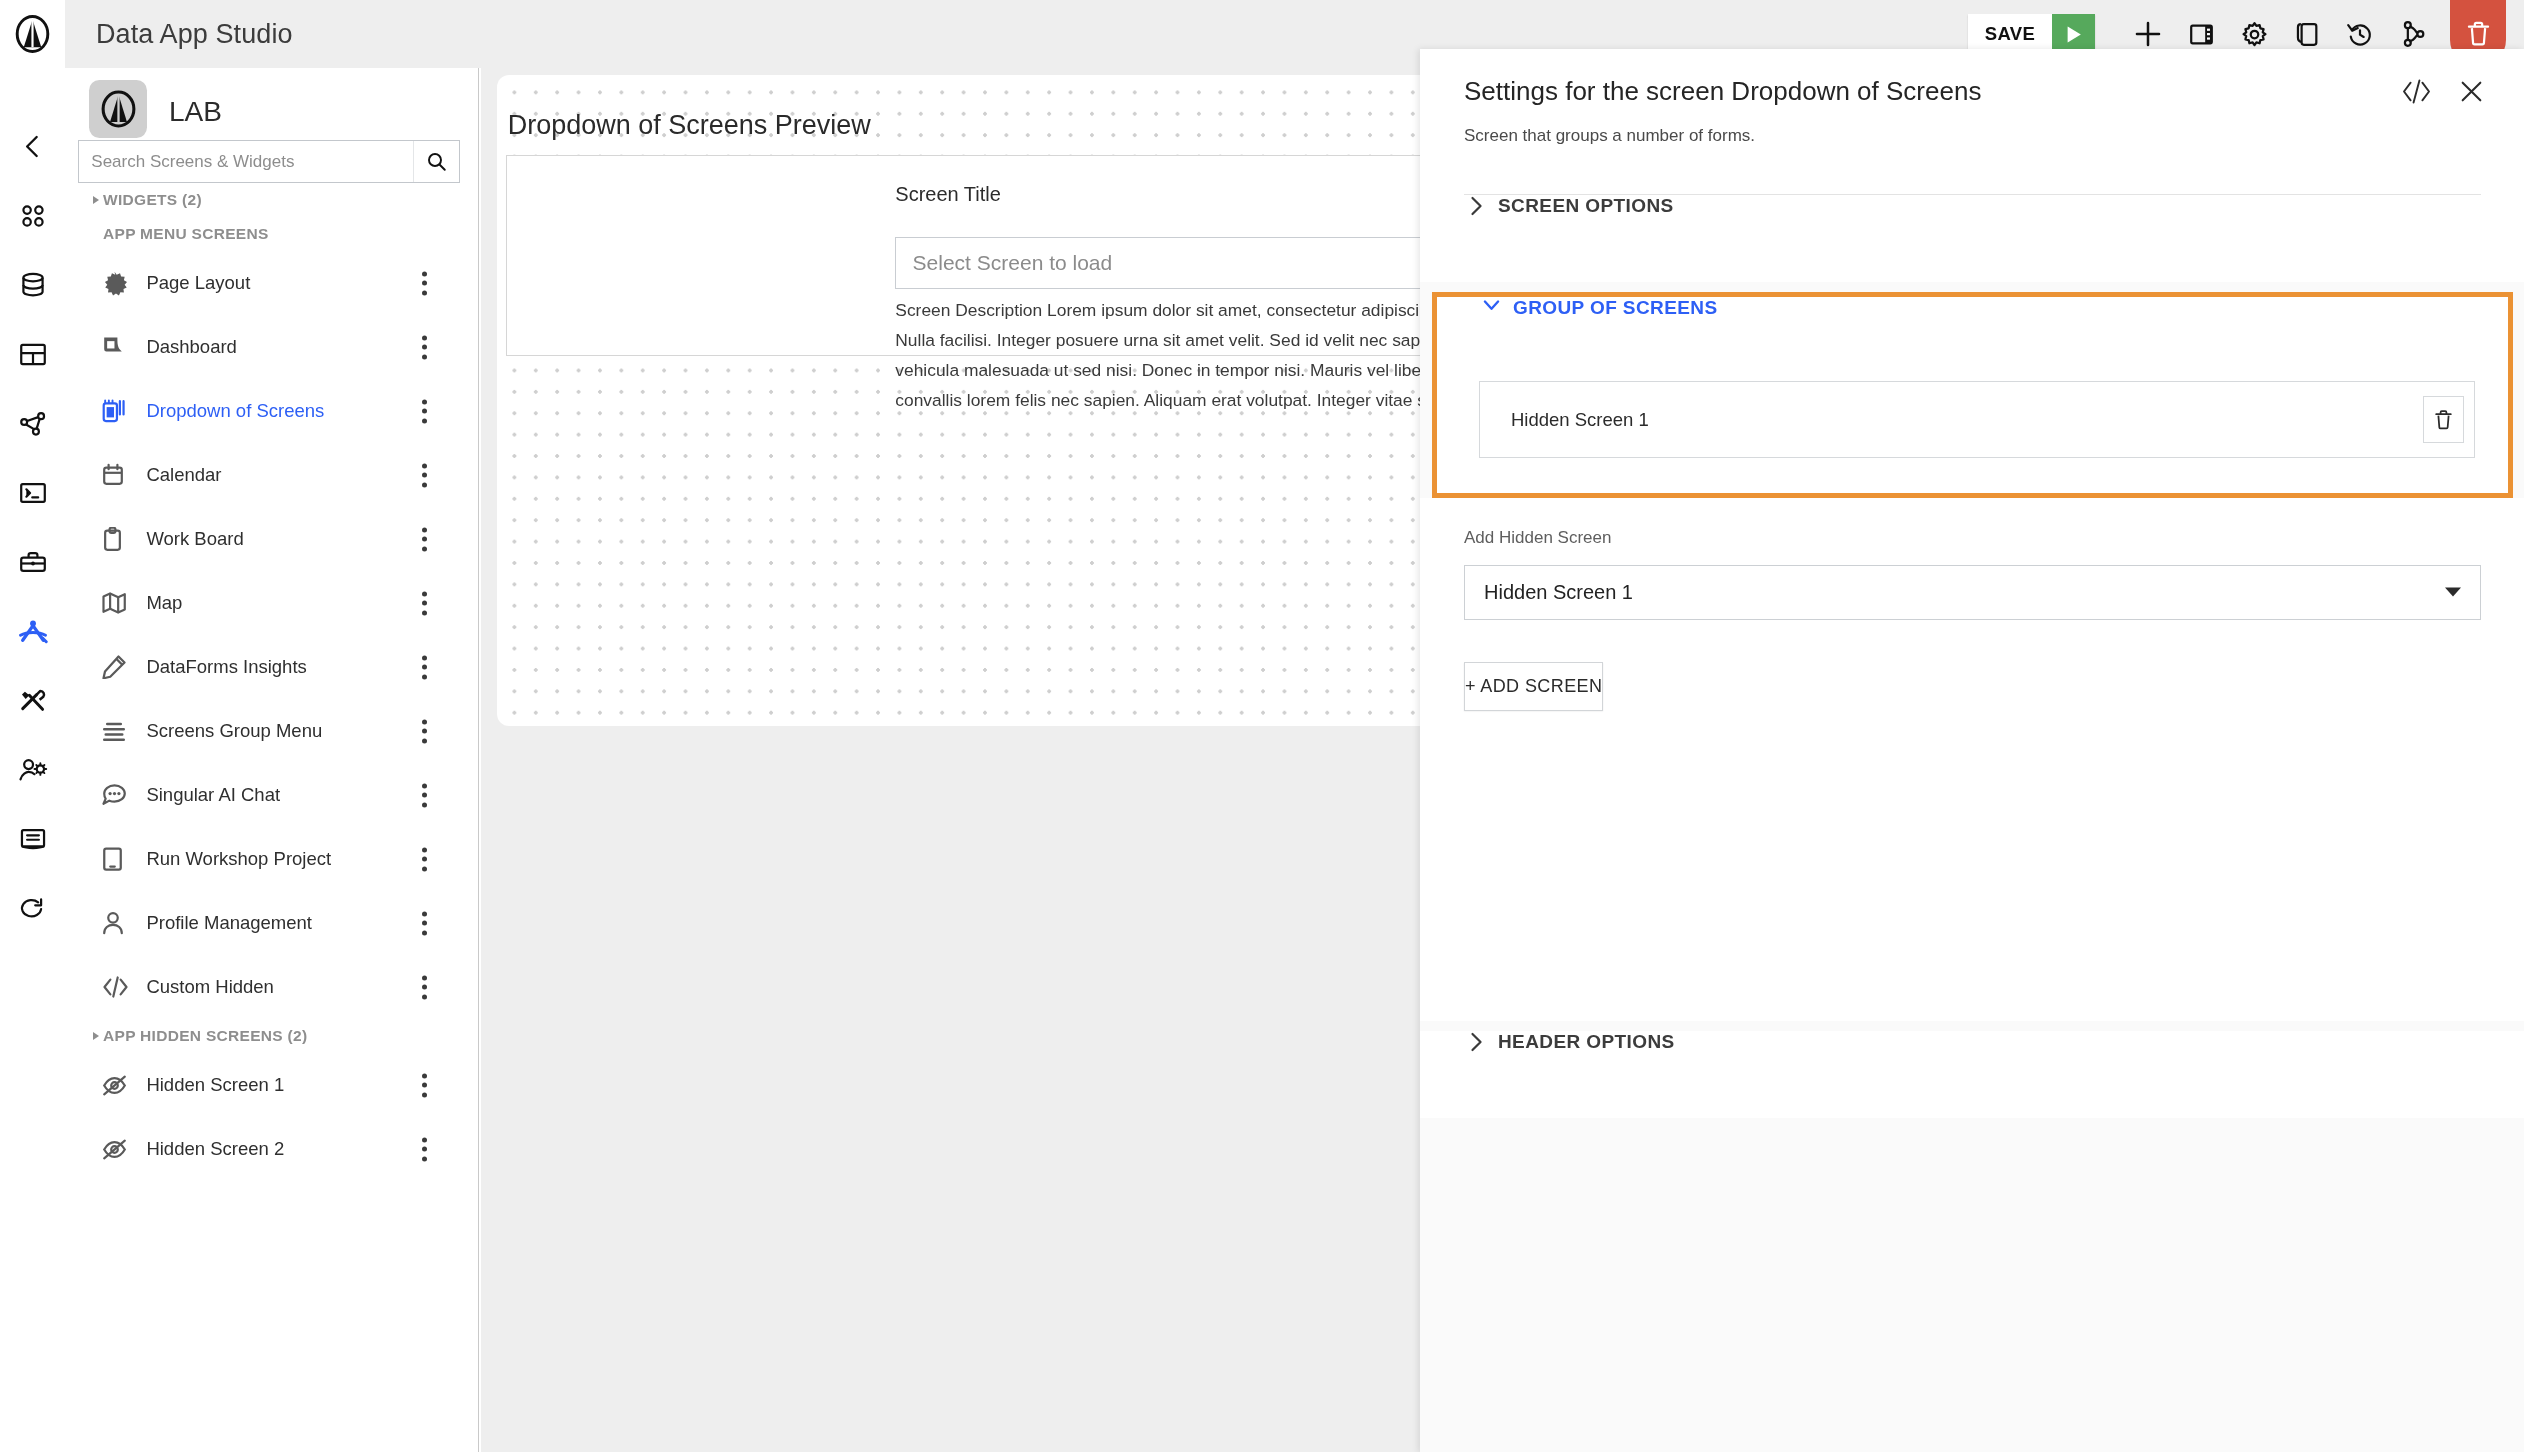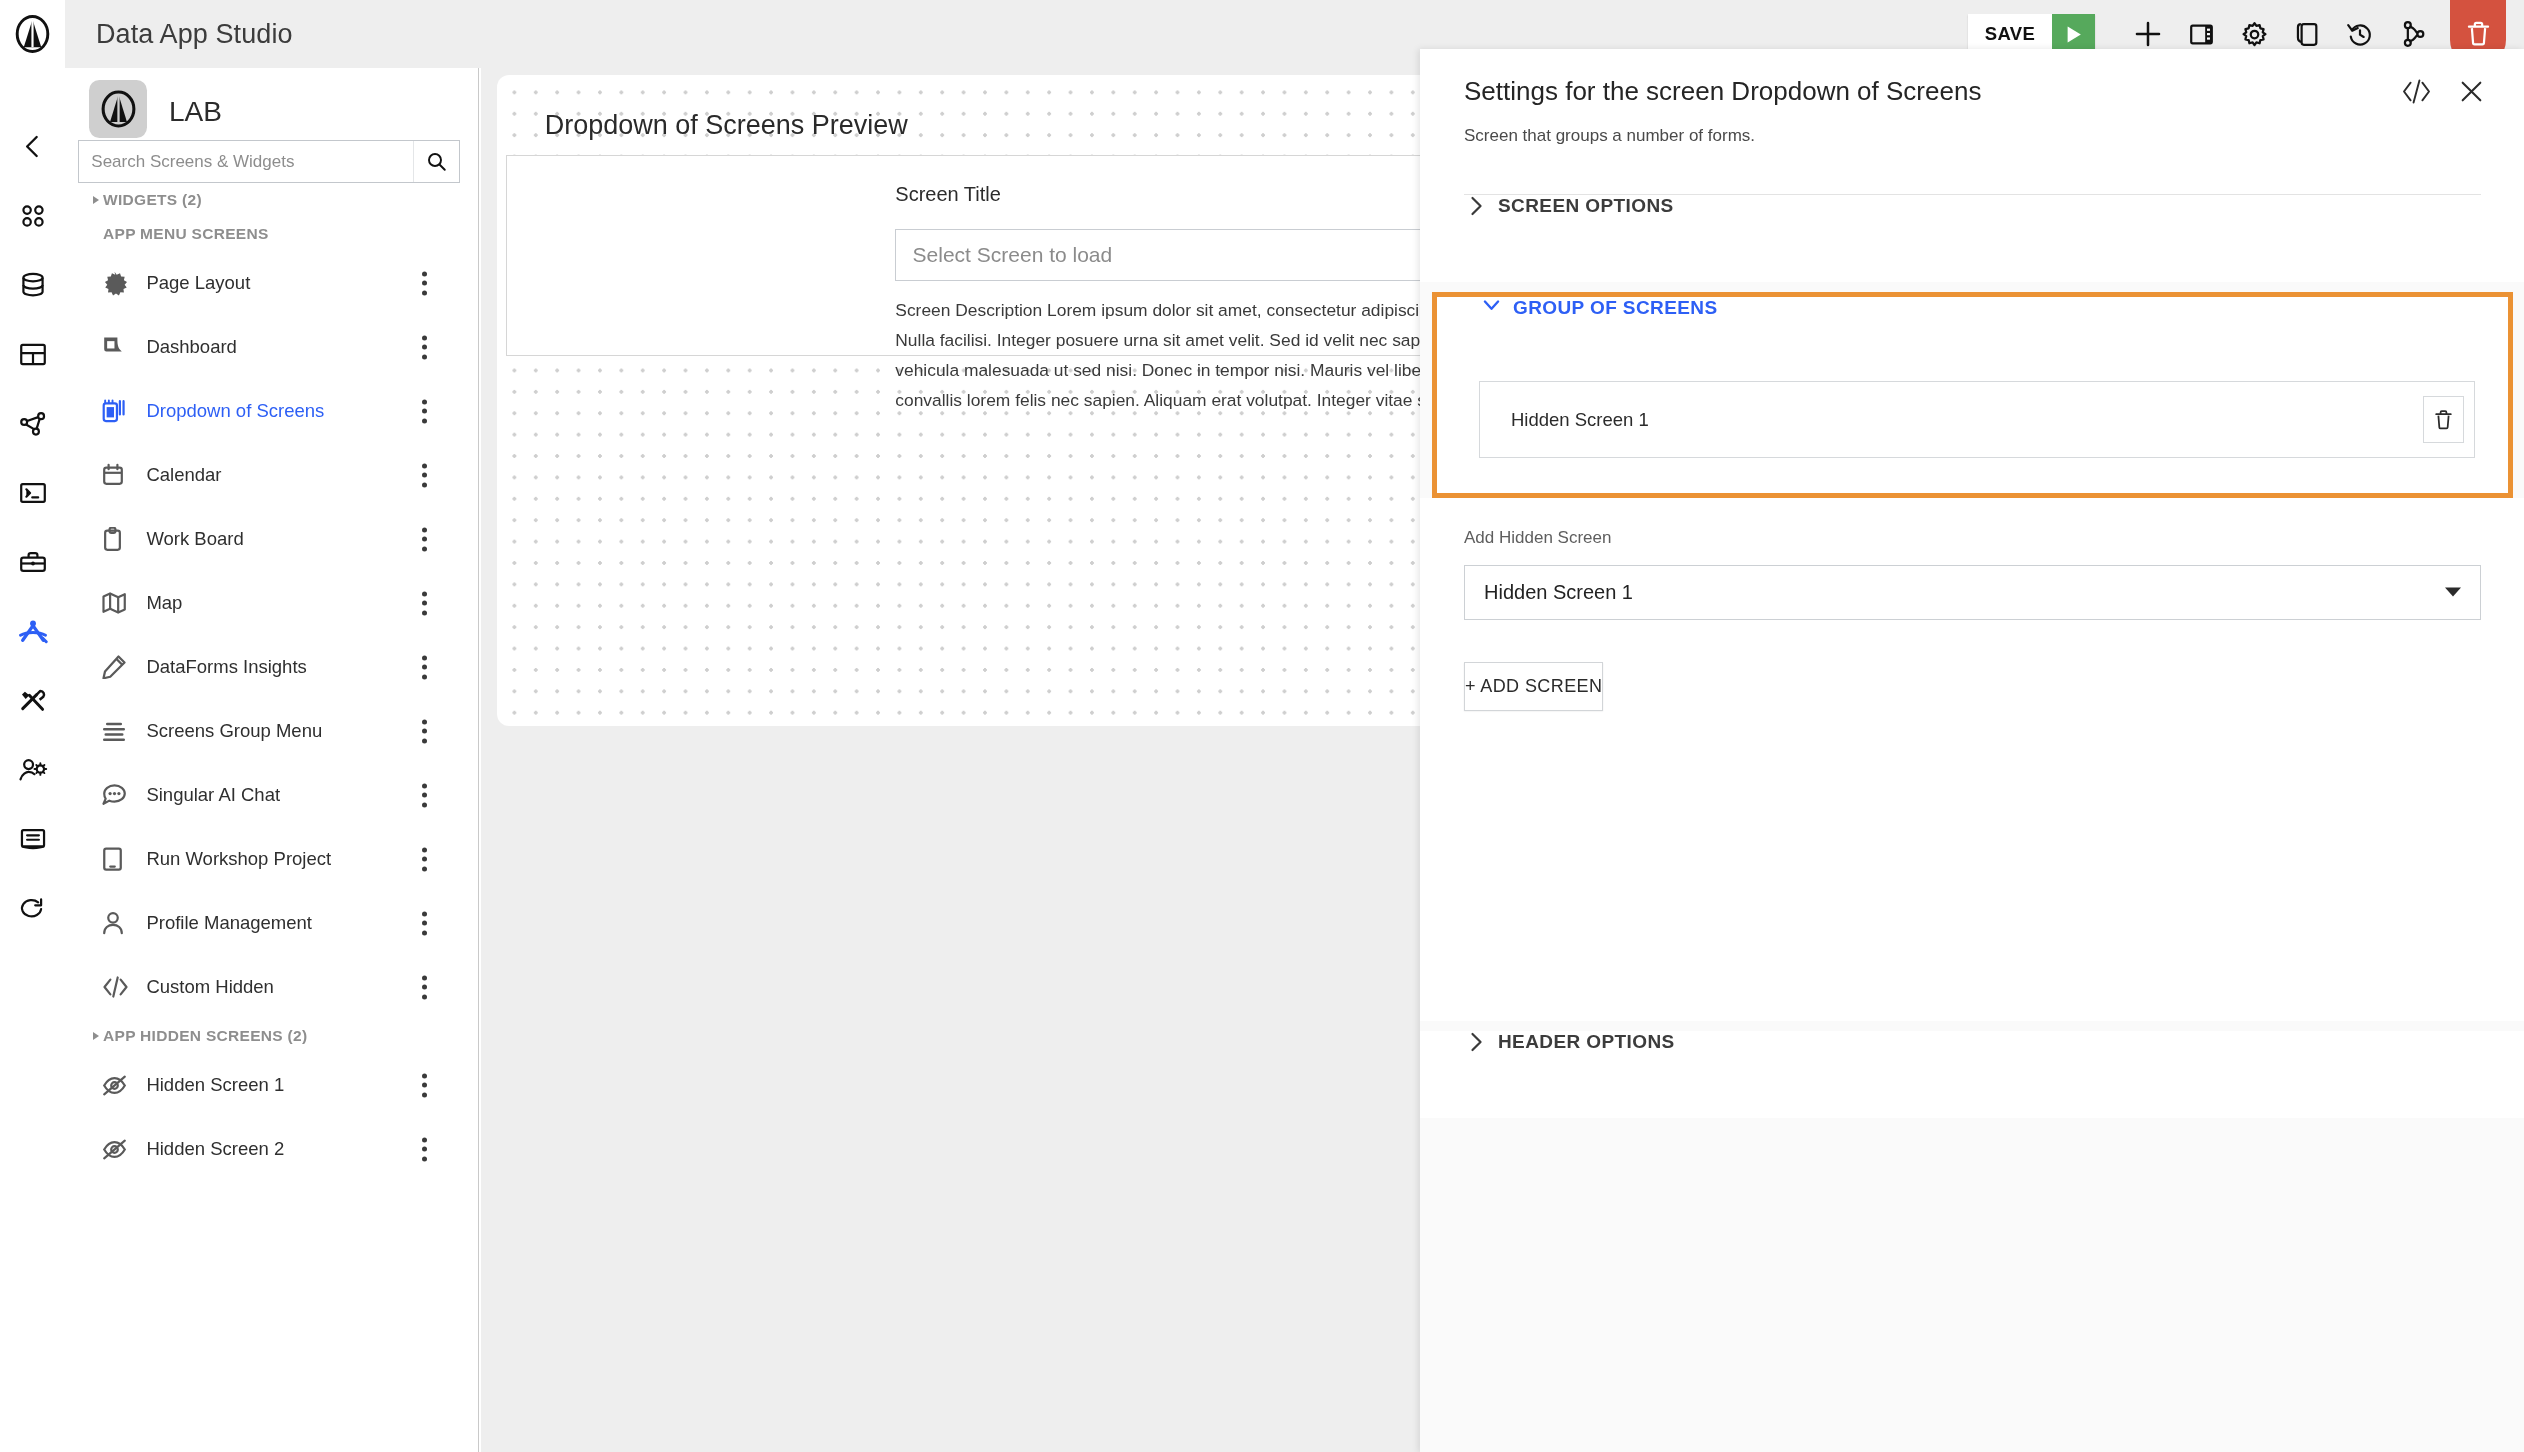--- a/index.html
+++ b/index.html
@@ -139,32 +139,32 @@
   #canvas-inner {
     position: absolute; left: 16.3px; top: 7.4px; width: 939px; height: 651px;
     background-color: #ffffff;
     background-image: radial-gradient(#cfcfcf 1.8px, transparent 1.8px);
     background-size: 21.4px 21.4px;
     background-position: 6.7px 6.7px;
     border-radius: 12px;
   }
   #canvas-title {
     position: absolute; left: 10.4px; top: 35px;
-    font-size: 27px; color: #2a2a2a; margin-left: 37px;
+    font-size: 27px; color: #2a2a2a;
   }
   #preview-card {
     position: absolute; left: 9px; top: 80px; width: 961px; height: 201px;
     background: #ffffff; border: 0.7px solid #d6d6d6;
   }
   #screen-title {
     position: absolute; left: 388px; top: 27px;
     font-size: 20px; color: #2c2c2c;
   }
   #screen-select {
-    position: absolute; left: 388px; top: 73px; width: 577px; height: 52px;
+    position: absolute; left: 388px; top: 81px; width: 577px; height: 52px;
     border: 0.7px solid #c9cdd2; background: #fff;
     display: flex; align-items: center; padding-left: 16.3px;
     font-size: 21px; color: #8b8b8b;
   }
   #screen-desc {
     position: absolute; left: 388px; top: 139px; width: 584px;
     font-size: 17.4px; line-height: 30px; color: #3a3a3a;
     overflow: hidden; height: 126px;
   }
 

